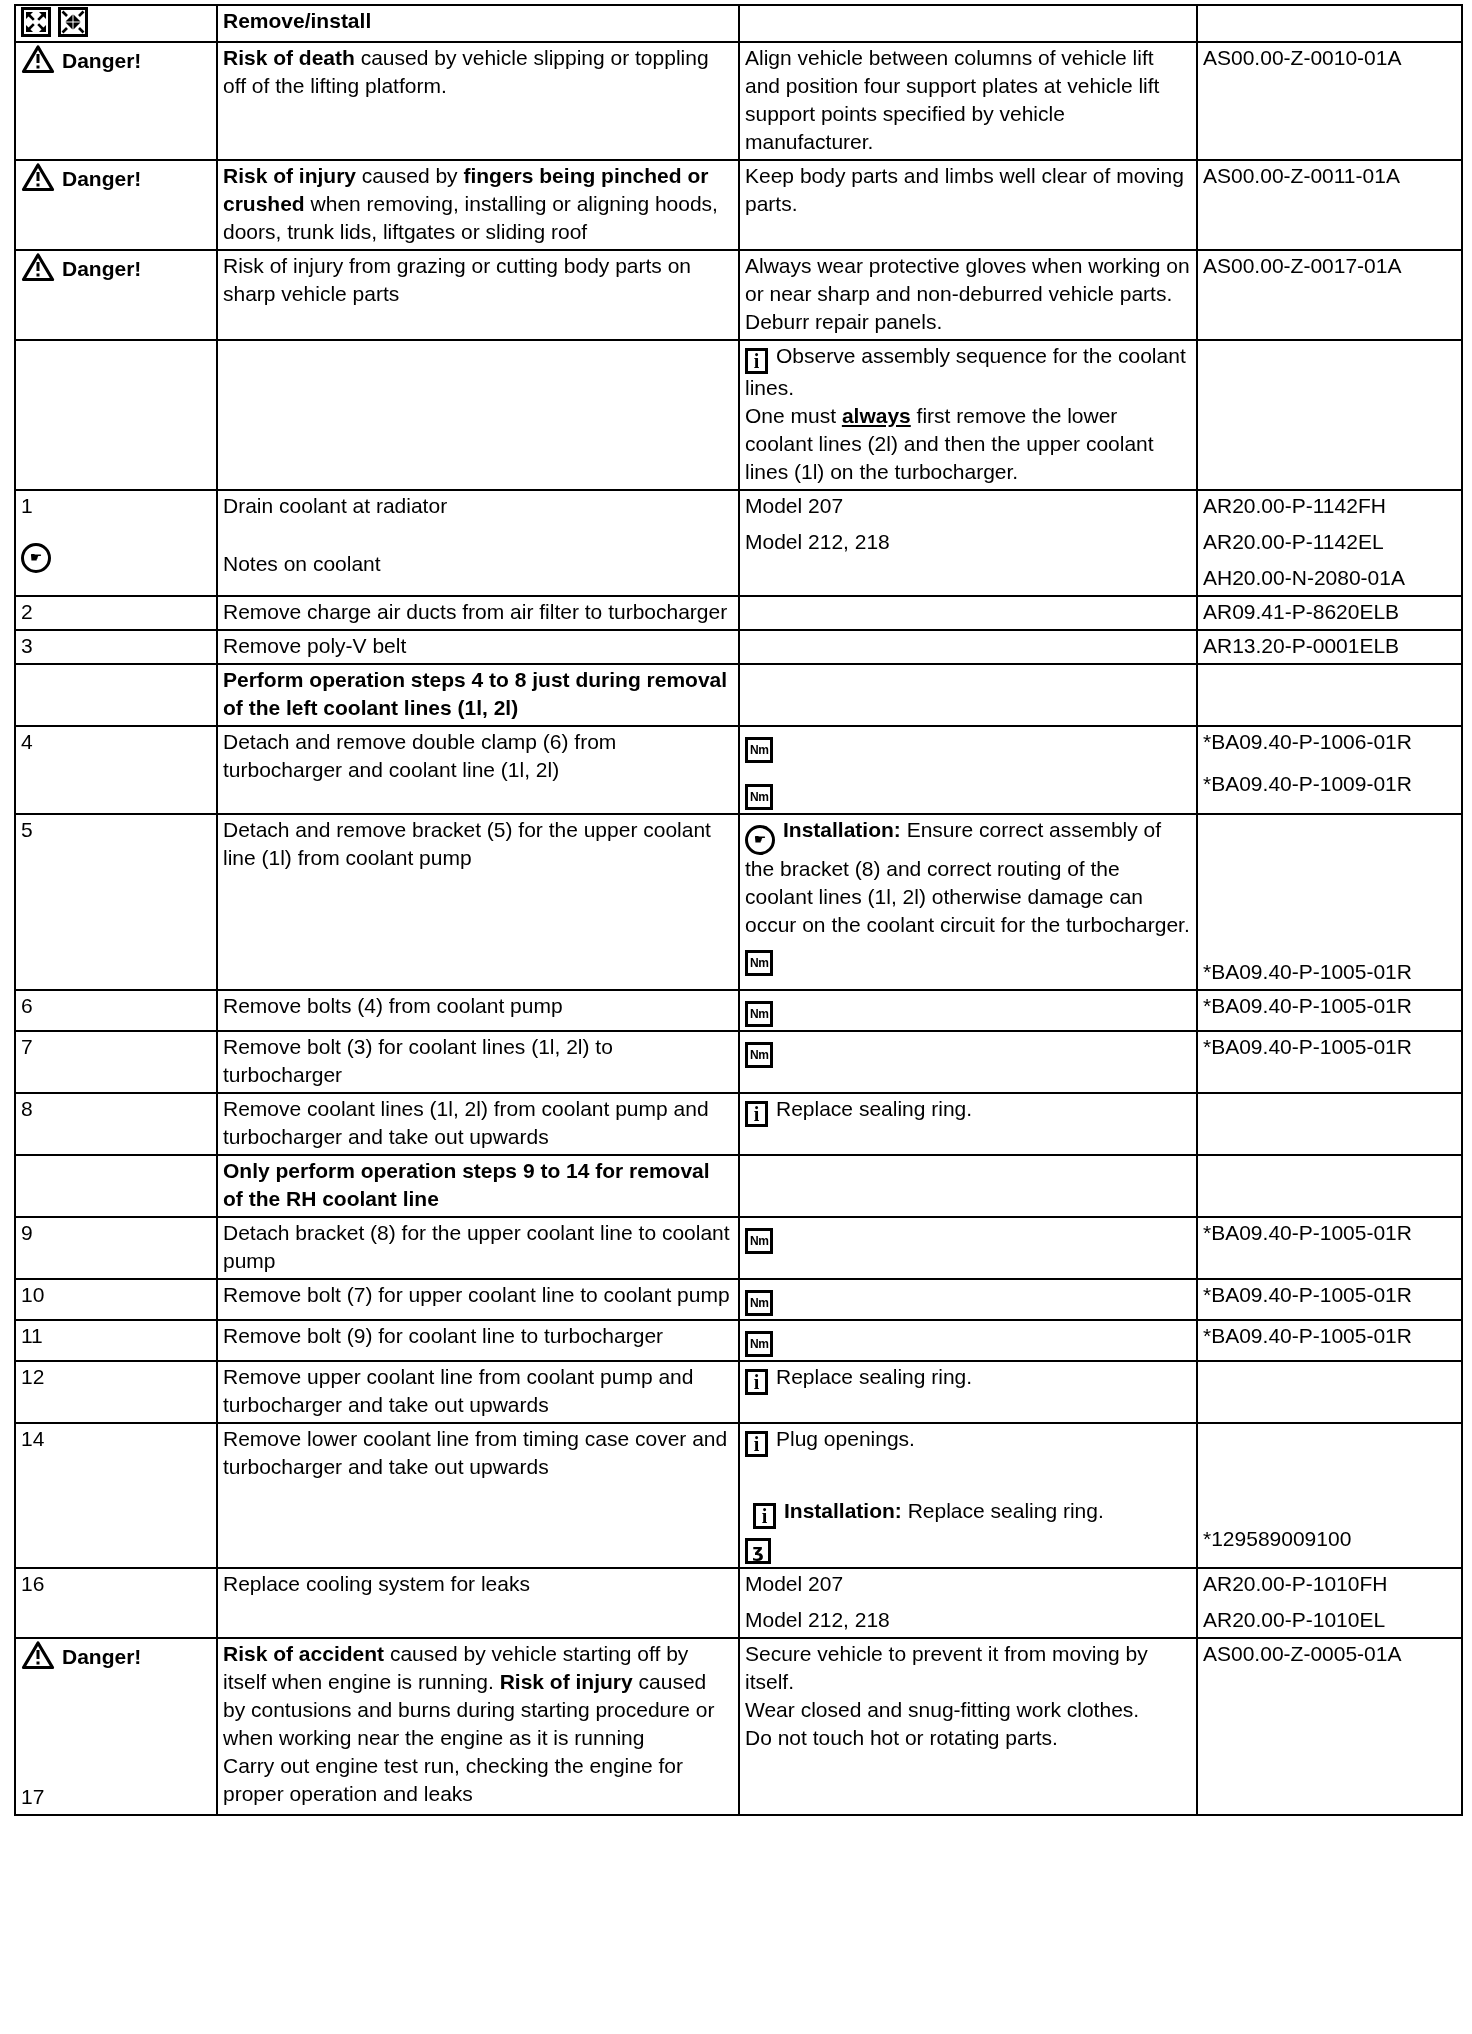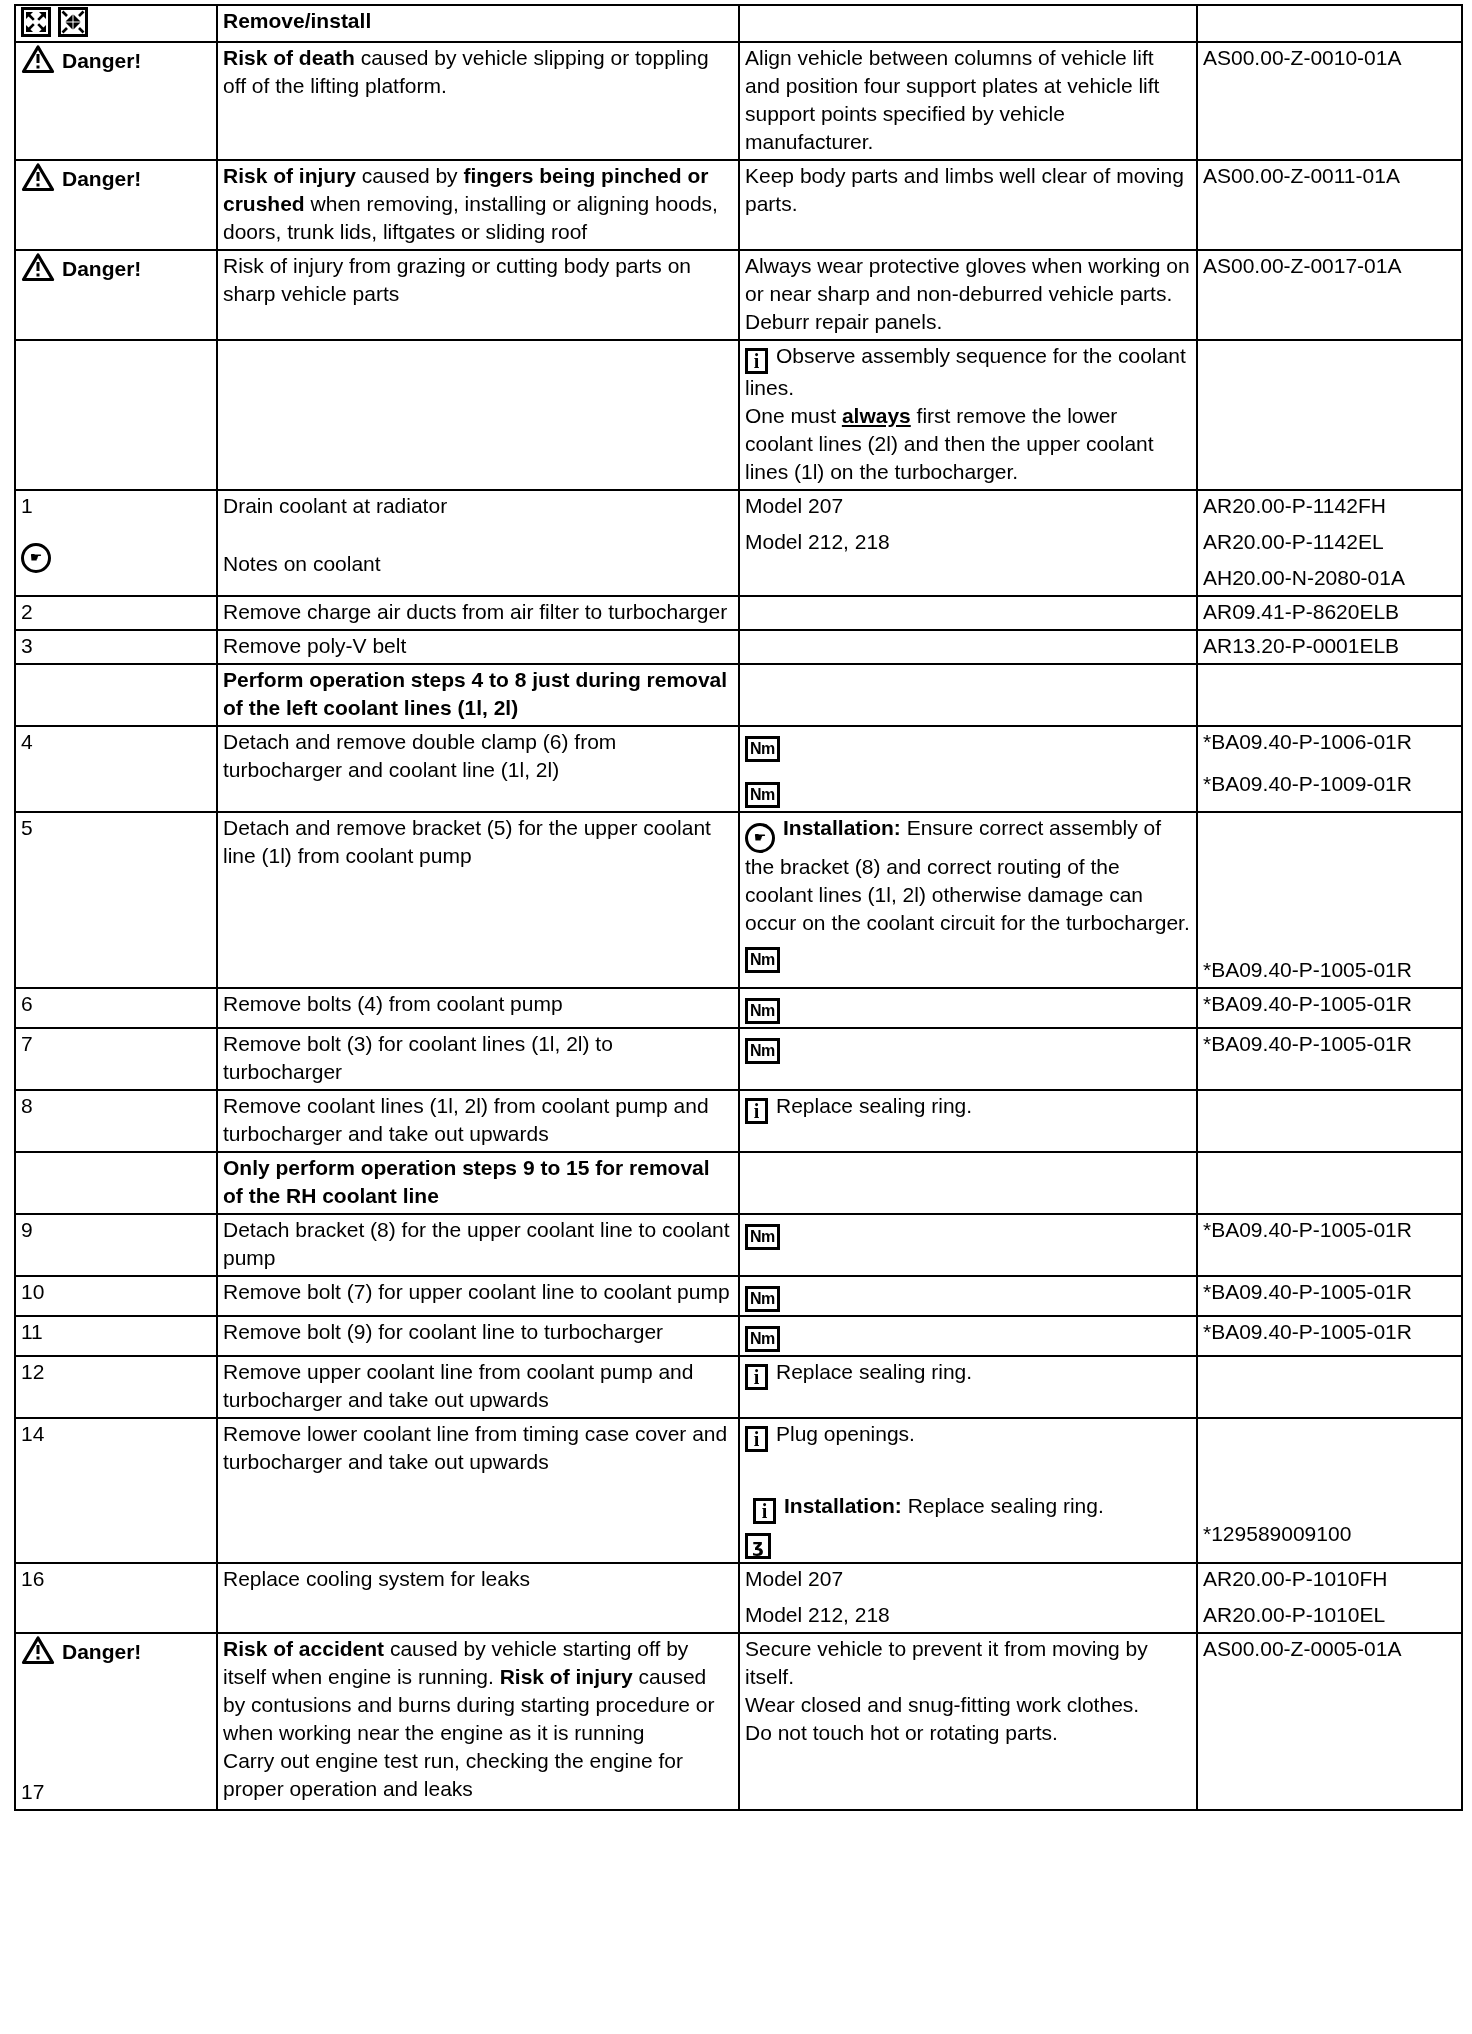--- a/index.html
+++ b/index.html
@@ -7,21 +7,21 @@
        font-size:21px;color:#000;}
   table.proc{border-collapse:collapse;table-layout:fixed;width:1449px;margin:4px 0 0 14px;}
   col.w1{width:202px}col.w2{width:522px}col.w3{width:458px}col.w4{width:265px}
   td{border:2px solid #000;vertical-align:top;padding:1px 6px 3px 5px;line-height:28px;overflow:hidden;}
   .blk{margin:0;}
   .b{font-weight:bold;}
   .bu{font-weight:bold;text-decoration:underline;}
   .icon-box{display:inline-block;border:3px solid #000;font-weight:bold;line-height:20px;
             margin:1px 8px 0 0;vertical-align:-5px;text-align:center;background:#fff;}
   .icon-info{font-family:"Liberation Serif","DejaVu Serif",serif;font-size:20px;width:17px;}
-  .icon-nm{font-size:16px;padding:0 2px;letter-spacing:-0.5px;}
+  .icon-nm{font-size:12px;padding:0 2px;letter-spacing:-0.5px;}
   .icon-part{font-family:"DejaVu Sans",sans-serif;font-size:18px;width:20px;}
   .icon-circle{display:inline-block;width:24px;height:24px;border:3px solid #000;border-radius:50%;
                text-align:center;line-height:23px;font-size:14px;margin-right:8px;vertical-align:-7px;
                font-family:"DejaVu Sans",sans-serif;}
   .svgicon{display:inline-block;vertical-align:-6px;margin-right:7px;line-height:0;}
   .svgicon svg{display:inline-block;}
 </style>
 </head>
 <body>
 
@@ -254,21 +254,21 @@
             <div class="blk"><span>Remove coolant lines (1l, 2l) from coolant pump and turbocharger and take out upwards</span></div>
           </td>
           <td class="col3">
             <div class="blk"><span class="icon-box icon-info">i</span><span>Replace sealing ring.</span></div>
           </td>
           <td class="col4"></td>
         </tr>
         <tr>
           <td class="col1"></td>
           <td class="col2">
-            <div class="blk"><span class="b">Only perform operation steps 9 to 15 for removal of the RH coolant line</span></div>
+            <div class="blk"><span class="b">Only perform operation steps 9 to 14 for removal of the RH coolant line</span></div>
           </td>
           <td class="col3"></td>
           <td class="col4"></td>
         </tr>
         <tr>
           <td class="col1">
             <div class="blk"><span>9</span></div>
           </td>
           <td class="col2">
             <div class="blk"><span>Detach bracket (8) for the upper coolant line to coolant pump</span></div>

